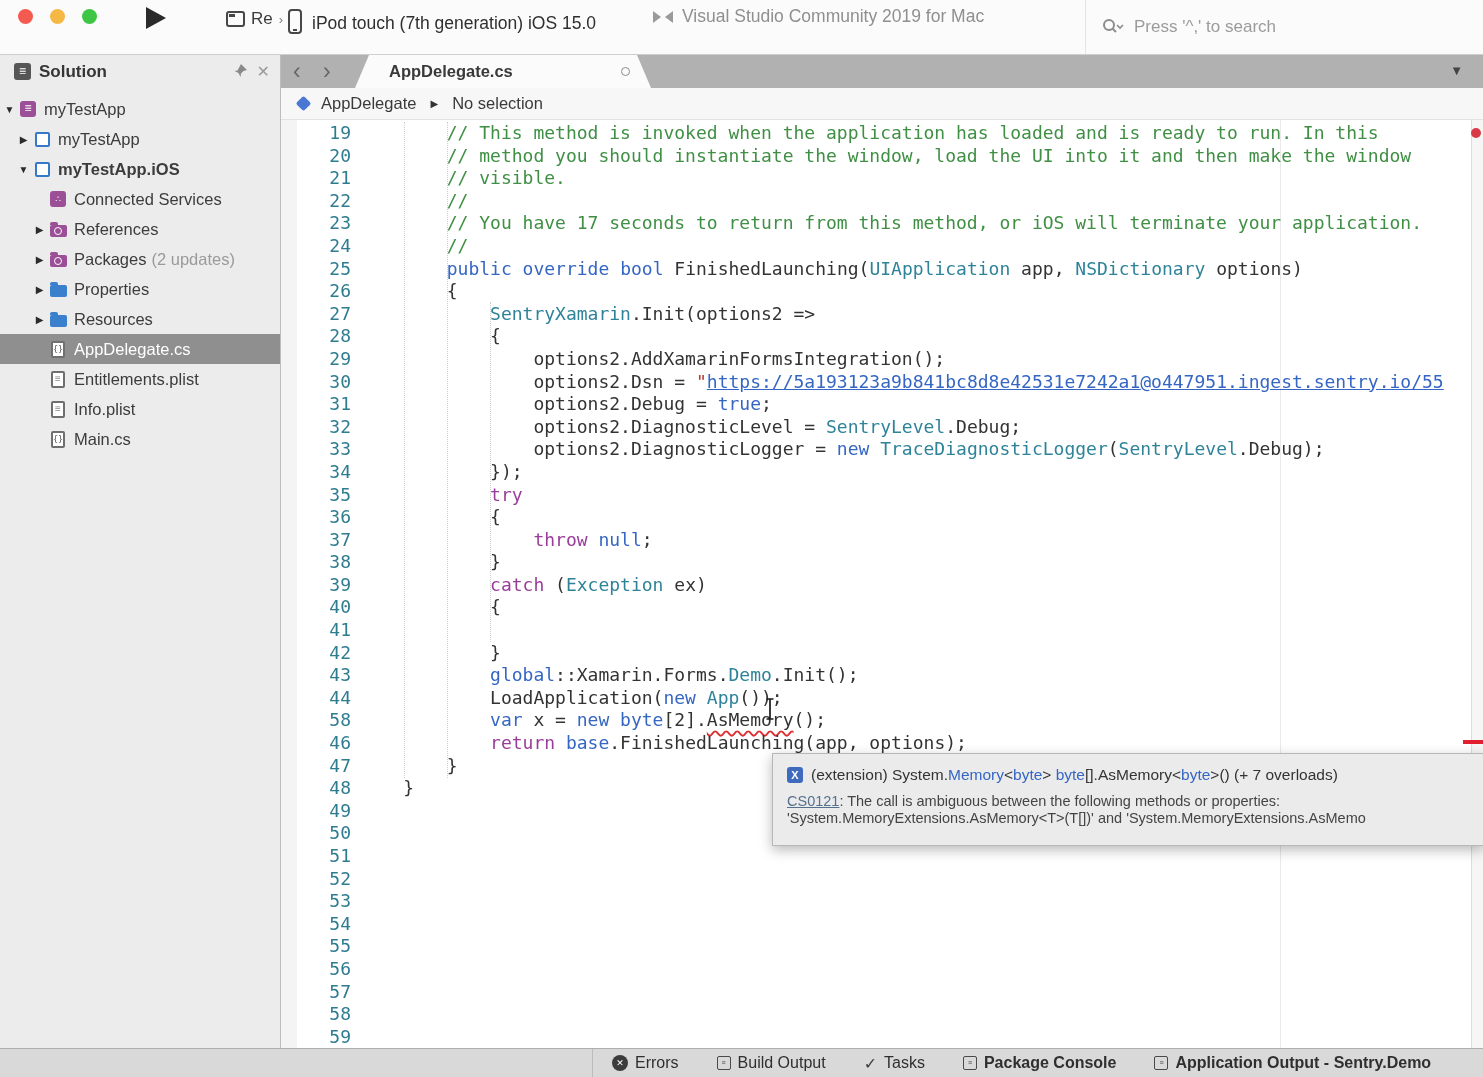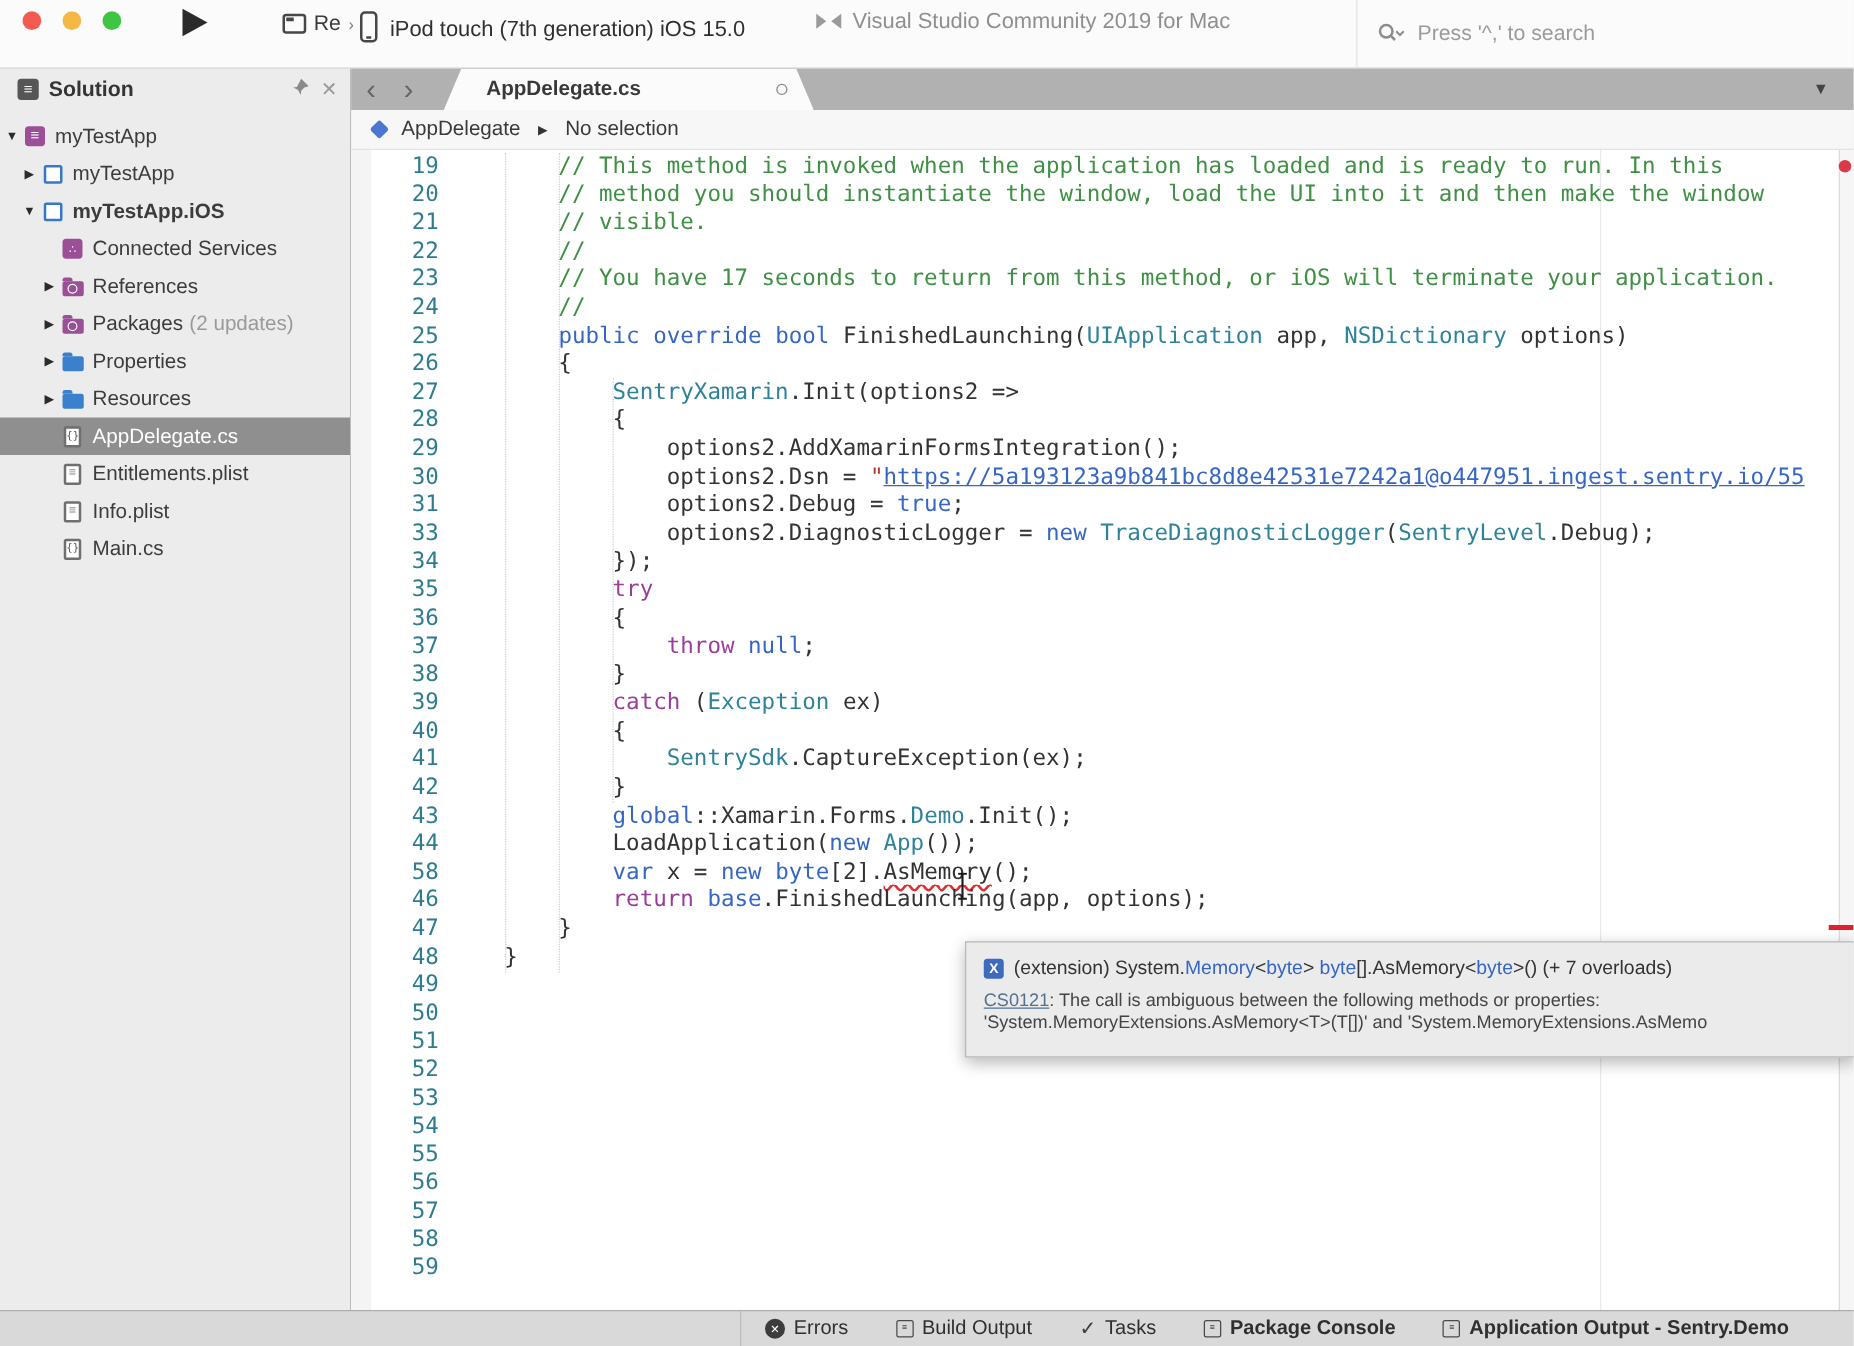--- a/index.html
+++ b/index.html
@@ -1,17 +1,17 @@
 <!DOCTYPE html>
 <html><head>
 <meta charset="utf-8">
 <style>
   * { margin:0; padding:0; box-sizing:border-box; }
   html,body { width:1483px; height:1077px; overflow:hidden; font-family:"Liberation Sans", sans-serif; background:#fff; }
-  #app { position:relative; width:1483px; height:1077px; background:#e5e5e5; }
+  #app { position:relative; width:1483px; height:1077px; background:#d946ef; }
 
   
   .toolbar { position:absolute; left:0; top:0; width:1483px; height:55px; background:#fbfbfb; border-bottom:1px solid #cfcfcf; }
   .traffic { position:absolute; top:9px; width:15px; height:15px; border-radius:50%; }
   .t-red   { left:18px;  background:#f35b51; }
   .t-yellow{ left:50px;  background:#f6b845; }
   .t-green { left:82px;  background:#3ec544; }
   .run-btn { position:absolute; left:146px; top:7px; width:0; height:0;
              border-left:20px solid #2a2a2a; border-top:11px solid transparent; border-bottom:11px solid transparent; cursor:pointer; }
   .cfg-sel { position:absolute; left:226px; top:5px; height:28px; display:flex; align-items:center; gap:6px; color:#3c3c3c; font-size:17px; }
@@ -282,29 +282,30 @@
           <div class="cl"><span class="ln">22</span><span class="ct"><span class="c-com">        //</span></span></div>
           <div class="cl"><span class="ln">23</span><span class="ct"><span class="c-com">        // You have 17 seconds to return from this method, or iOS will terminate your application.</span></span></div>
           <div class="cl"><span class="ln">24</span><span class="ct"><span class="c-com">        //</span></span></div>
           <div class="cl"><span class="ln">25</span><span class="ct"><span class="c-pln">        </span><span class="c-kw">public</span><span class="c-pln"> </span><span class="c-kw">override</span><span class="c-pln"> </span><span class="c-kw">bool</span><span class="c-pln"> FinishedLaunching(</span><span class="c-typ">UIApplication</span><span class="c-pln"> app, </span><span class="c-typ">NSDictionary</span><span class="c-pln"> options)</span></span></div>
           <div class="cl"><span class="ln">26</span><span class="ct"><span class="c-pln">        {</span></span></div>
           <div class="cl"><span class="ln">27</span><span class="ct"><span class="c-pln">            </span><span class="c-typ">SentryXamarin</span><span class="c-pln">.Init(options2 =&gt;</span></span></div>
           <div class="cl"><span class="ln">28</span><span class="ct"><span class="c-pln">            {</span></span></div>
           <div class="cl"><span class="ln">29</span><span class="ct"><span class="c-pln">                options2.AddXamarinFormsIntegration();</span></span></div>
           <div class="cl"><span class="ln">30</span><span class="ct"><span class="c-pln">                options2.Dsn = </span><span class="c-str">"</span><span class="c-url">https://5a193123a9b841bc8d8e42531e7242a1@o447951.ingest.sentry.io/55</span></span></div>
           <div class="cl"><span class="ln">31</span><span class="ct"><span class="c-pln">                options2.Debug = </span><span class="c-kw">true</span><span class="c-pln">;</span></span></div>
+          <div class="cl"><span class="ln">32</span><span class="ct"><span class="c-pln">                options2.DiagnosticLevel = </span><span class="c-typ">SentryLevel</span><span class="c-pln">.Debug;</span></span></div>
           <div class="cl"><span class="ln">33</span><span class="ct"><span class="c-pln">                options2.DiagnosticLogger = </span><span class="c-kw">new</span><span class="c-pln"> </span><span class="c-typ">TraceDiagnosticLogger</span><span class="c-pln">(</span><span class="c-typ">SentryLevel</span><span class="c-pln">.Debug);</span></span></div>
           <div class="cl"><span class="ln">34</span><span class="ct"><span class="c-pln">            });</span></span></div>
           <div class="cl"><span class="ln">35</span><span class="ct"><span class="c-pln">            </span><span class="c-ctl">try</span></span></div>
           <div class="cl"><span class="ln">36</span><span class="ct"><span class="c-pln">            {</span></span></div>
           <div class="cl"><span class="ln">37</span><span class="ct"><span class="c-pln">                </span><span class="c-ctl">throw</span><span class="c-pln"> </span><span class="c-kw">null</span><span class="c-pln">;</span></span></div>
           <div class="cl"><span class="ln">38</span><span class="ct"><span class="c-pln">            }</span></span></div>
           <div class="cl"><span class="ln">39</span><span class="ct"><span class="c-pln">            </span><span class="c-ctl">catch</span><span class="c-pln"> (</span><span class="c-typ">Exception</span><span class="c-pln"> ex)</span></span></div>
           <div class="cl"><span class="ln">40</span><span class="ct"><span class="c-pln">            {</span></span></div>
-          <div class="cl"><span class="ln">41</span><span class="ct"><span class="c-pln">                </span><span class="c-typ">SentrySdk</span><span class="c-pln">.CaptureException(ex);</span></span></div>
+          <div class="cl"><span class="ln">41</span></div>
           <div class="cl"><span class="ln">42</span><span class="ct"><span class="c-pln">            }</span></span></div>
           <div class="cl"><span class="ln">43</span><span class="ct"><span class="c-pln">            </span><span class="c-kw">global</span><span class="c-pln">::Xamarin.Forms.</span><span class="c-typ">Demo</span><span class="c-pln">.Init();</span></span></div>
           <div class="cl"><span class="ln">44</span><span class="ct"><span class="c-pln">            LoadApplication(</span><span class="c-kw">new</span><span class="c-pln"> </span><span class="c-typ">App</span><span class="c-pln">());</span></span></div>
           <div class="cl"><span class="ln">58</span><span class="ct"><span class="c-pln">            </span><span class="c-kw">var</span><span class="c-pln"> x = </span><span class="c-kw">new</span><span class="c-pln"> </span><span class="c-kw">byte</span><span class="c-pln">[2].</span><span class="c-err">AsMemory</span><span class="c-pln">();</span></span></div>
           <div class="cl"><span class="ln">46</span><span class="ct"><span class="c-pln">            </span><span class="c-ctl">return</span><span class="c-pln"> </span><span class="c-kw">base</span><span class="c-pln">.FinishedLaunching(app, options);</span></span></div>
           <div class="cl"><span class="ln">47</span><span class="ct"><span class="c-pln">        }</span></span></div>
           <div class="cl"><span class="ln">48</span><span class="ct"><span class="c-pln">    }</span></span></div>
           <div class="cl"><span class="ln">49</span><span class="ct"></span></div>
           <div class="cl"><span class="ln">50</span><span class="ct"></span></div>
           <div class="cl"><span class="ln">51</span><span class="ct"></span></div>

